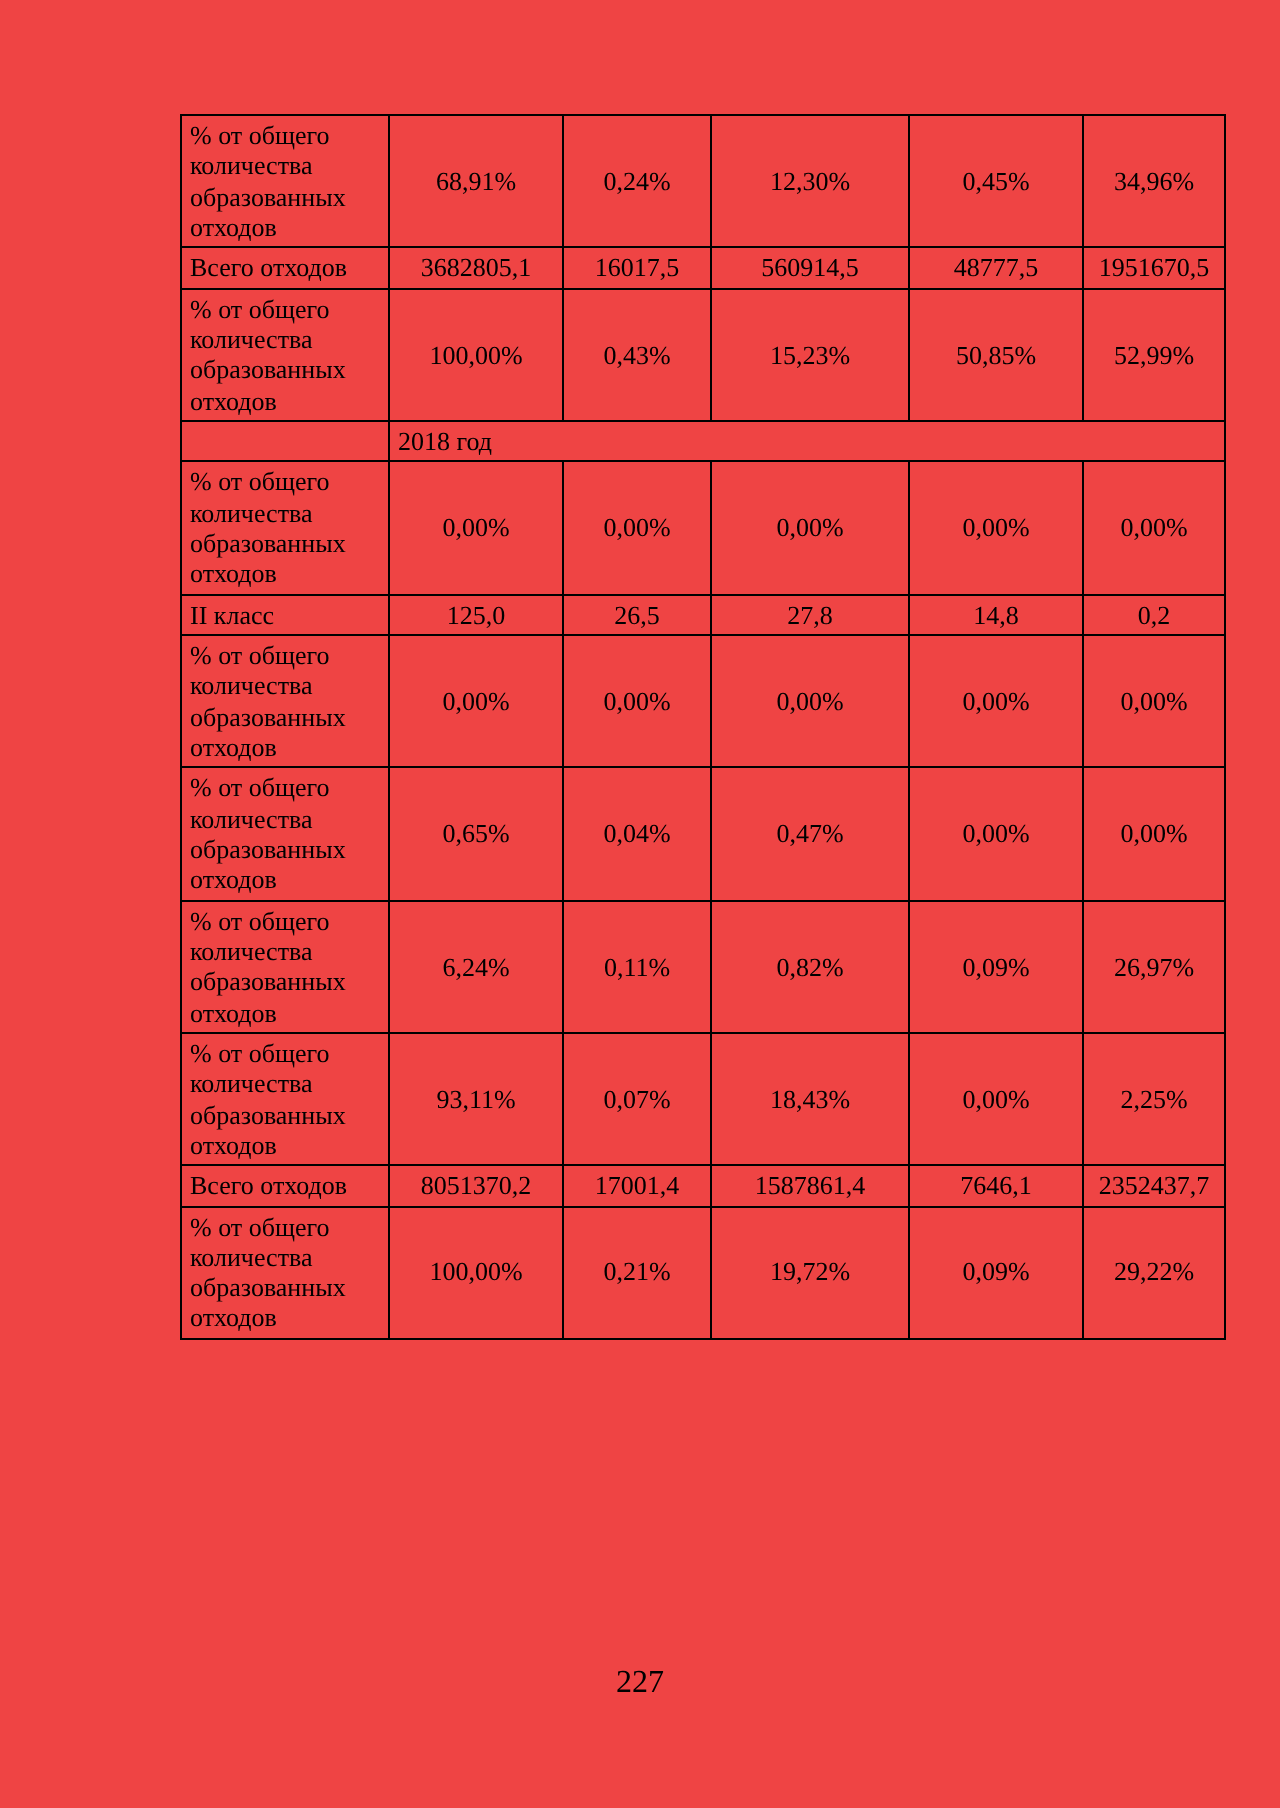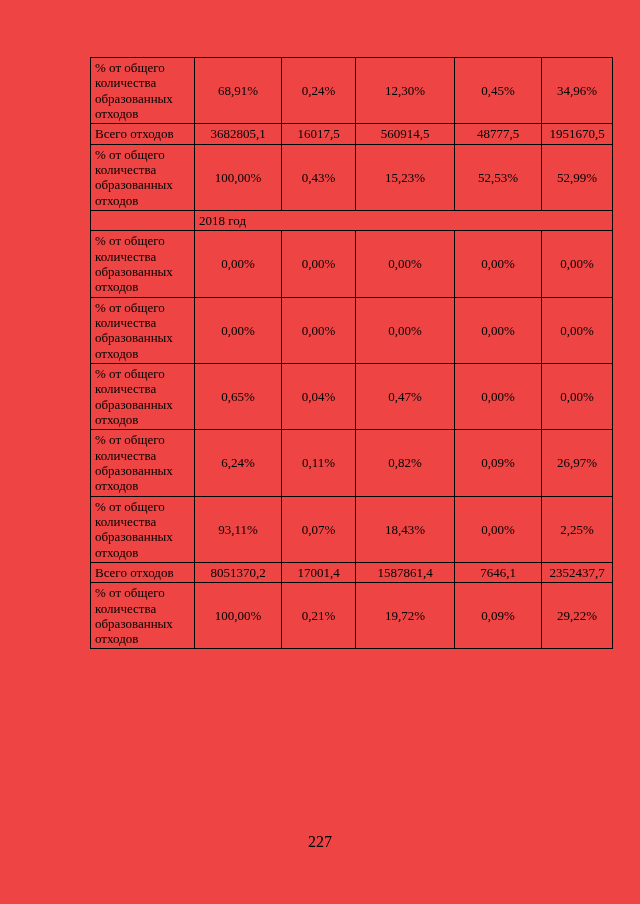--- a/index.html
+++ b/index.html
@@ -80,34 +80,42 @@
           <td class="value">16017,5</td>
           <td class="value">560914,5</td>
           <td class="value">48777,5</td>
           <td class="value">1951670,5</td>
         </tr>
         <tr>
           <td class="label">% от общего количества образованных отходов</td>
           <td class="value">100,00%</td>
           <td class="value">0,43%</td>
           <td class="value">15,23%</td>
-          <td class="value">52,53%</td>
+          <td class="value">50,85%</td>
           <td class="value">52,99%</td>
         </tr>
         <tr>
           <td class="label"></td>
           <td colspan="5" class="section">2018 год</td>
         </tr>
         <tr>
           <td class="label">% от общего количества образованных отходов</td>
           <td class="value">0,00%</td>
           <td class="value">0,00%</td>
           <td class="value">0,00%</td>
           <td class="value">0,00%</td>
           <td class="value">0,00%</td>
+        </tr>
+        <tr>
+          <td class="label">II класс</td>
+          <td class="value">125,0</td>
+          <td class="value">26,5</td>
+          <td class="value">27,8</td>
+          <td class="value">14,8</td>
+          <td class="value">0,2</td>
         </tr>
         <tr>
           <td class="label">% от общего количества образованных отходов</td>
           <td class="value">0,00%</td>
           <td class="value">0,00%</td>
           <td class="value">0,00%</td>
           <td class="value">0,00%</td>
           <td class="value">0,00%</td>
         </tr>
         <tr>

